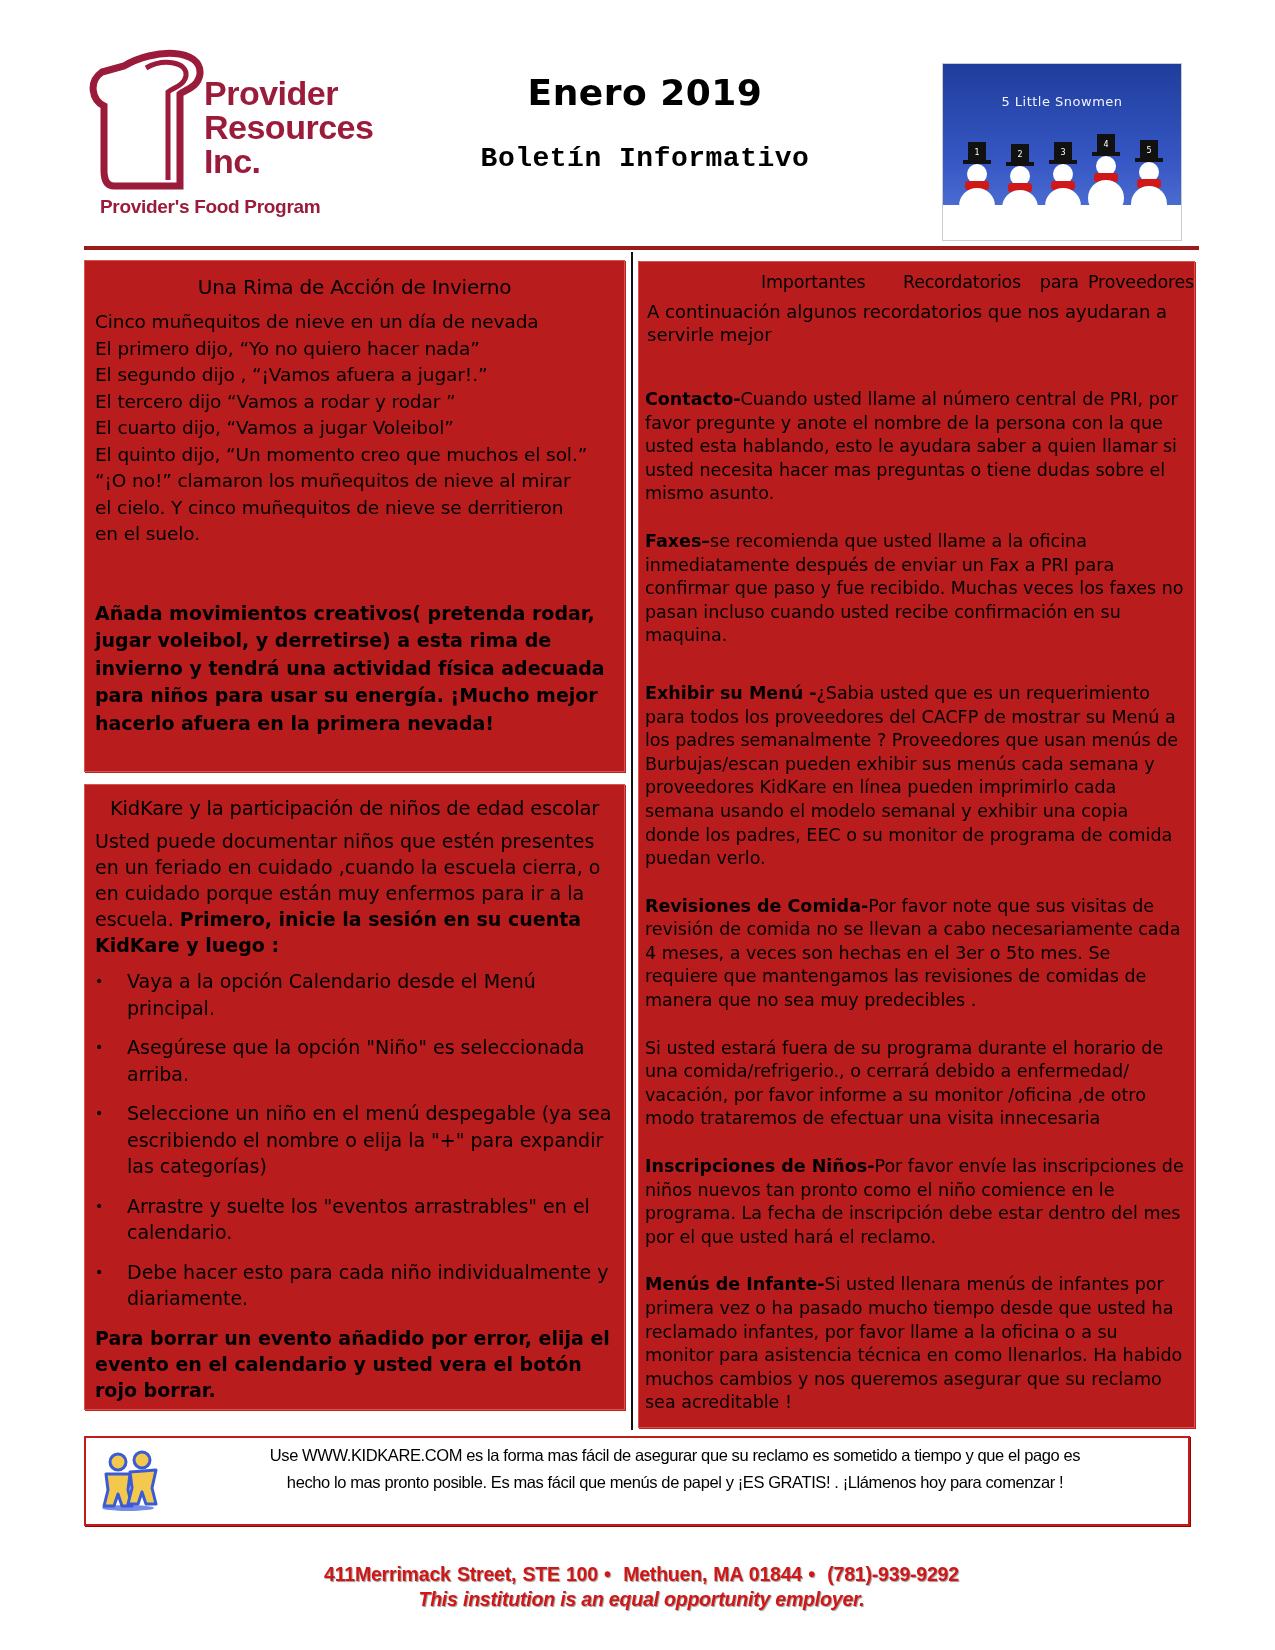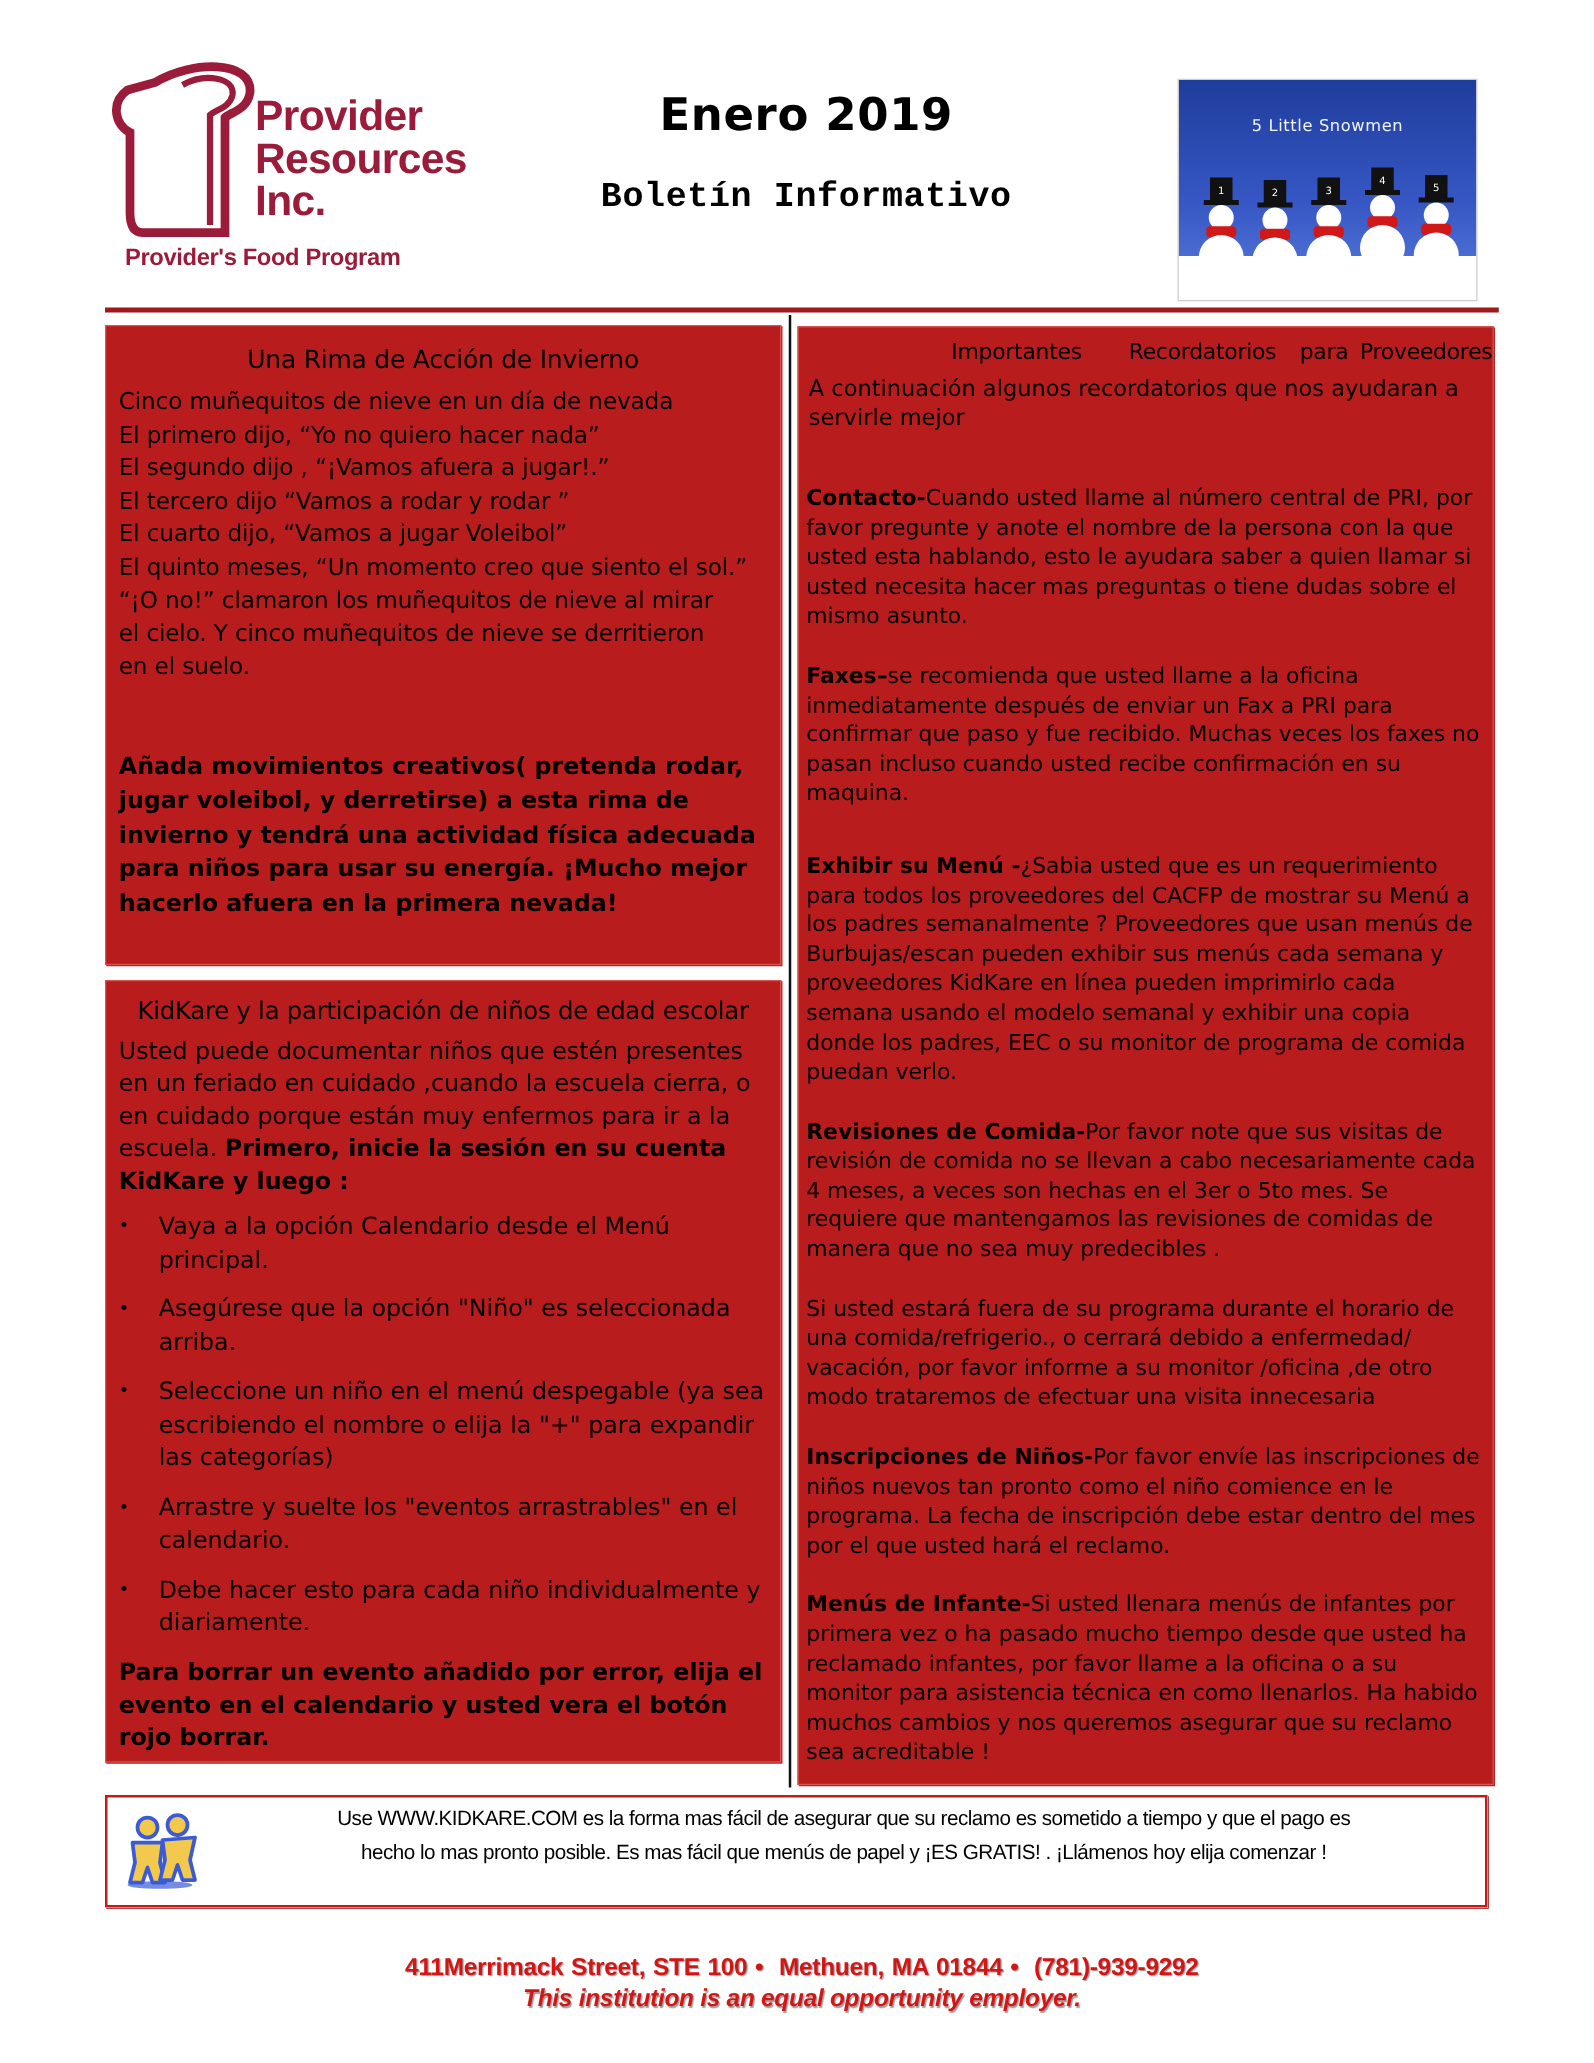--- a/index.html
+++ b/index.html
@@ -137,21 +137,21 @@
 <div class="abs col-divider"></div>
 
 <div class="box rhyme-box">
   <div class="box-title">Una Rima de Acción de Invierno</div>
   <div class="rhyme-lines body-text">
     <div>Cinco muñequitos de nieve en un día de nevada</div>
     <div>El primero dijo, “Yo no quiero hacer nada”</div>
     <div>El segundo dijo , “¡Vamos afuera a jugar!.”</div>
     <div>El tercero dijo “Vamos a rodar y rodar ”</div>
     <div>El cuarto dijo, “Vamos a jugar Voleibol”</div>
-    <div>El quinto meses, “Un momento creo que siento el sol.”</div>
+    <div>El quinto dijo, “Un momento creo que muchos el sol.”</div>
     <div>“¡O no!” clamaron los muñequitos de nieve al mirar</div>
     <div>el cielo. Y cinco muñequitos de nieve se derritieron</div>
     <div>en el suelo.</div>
   </div>
   <div class="rhyme-extra">Añada movimientos creativos( pretenda rodar, jugar voleibol, y derretirse) a esta rima de invierno y tendrá una actividad física adecuada para niños para usar su energía. ¡Mucho mejor hacerlo afuera en la primera nevada!</div>
 </div>
 
 <div class="box kid-box">
   <div class="box-title">KidKare y la participación de niños de edad escolar</div>
   <div class="kid-intro">
@@ -198,20 +198,20 @@
 <div class="abs kk-banner">
   <svg class="kk-logo" viewBox="0 0 62 62">
     <ellipse cx="30" cy="58" rx="26" ry="3" fill="#3b5bd6" opacity="0.7"></ellipse>
     <circle cx="20" cy="12" r="8" fill="#f2c94c" stroke="#3b5bd6" stroke-width="3"></circle>
     <path d="M8 24 L32 24 L30 40 L34 56 L24 56 L20 44 L16 56 L6 56 L10 40 Z" fill="#f2c94c" stroke="#3b5bd6" stroke-width="3" stroke-linejoin="round"></path>
     <circle cx="44" cy="10" r="8" fill="#f2c94c" stroke="#3b5bd6" stroke-width="3"></circle>
     <path d="M32 22 L58 20 L54 38 L58 54 L48 54 L44 42 L40 54 L30 54 L34 38 Z" fill="#f2c94c" stroke="#3b5bd6" stroke-width="3" stroke-linejoin="round"></path>
   </svg>
   <div class="kk-text">
     <div>Use  WWW.KIDKARE.COM es la forma mas fácil de asegurar que su reclamo es sometido a tiempo y que el pago es</div>
-    <div>hecho lo mas pronto posible. Es mas fácil que menús de papel y ¡ES GRATIS! . ¡Llámenos hoy elija comenzar !</div>
+    <div>hecho lo mas pronto posible. Es mas fácil que menús de papel y ¡ES GRATIS! . ¡Llámenos hoy para comenzar !</div>
   </div>
 </div>
 
 <div class="abs footer">
   <div class="footer-addr" style="white-space:pre">411Merrimack Street, STE 100 •  Methuen, MA 01844 •  (781)-939-9292</div>
   <div class="footer-eoe">This institution is an equal opportunity employer.</div>
 </div>
 
 </body></html>

